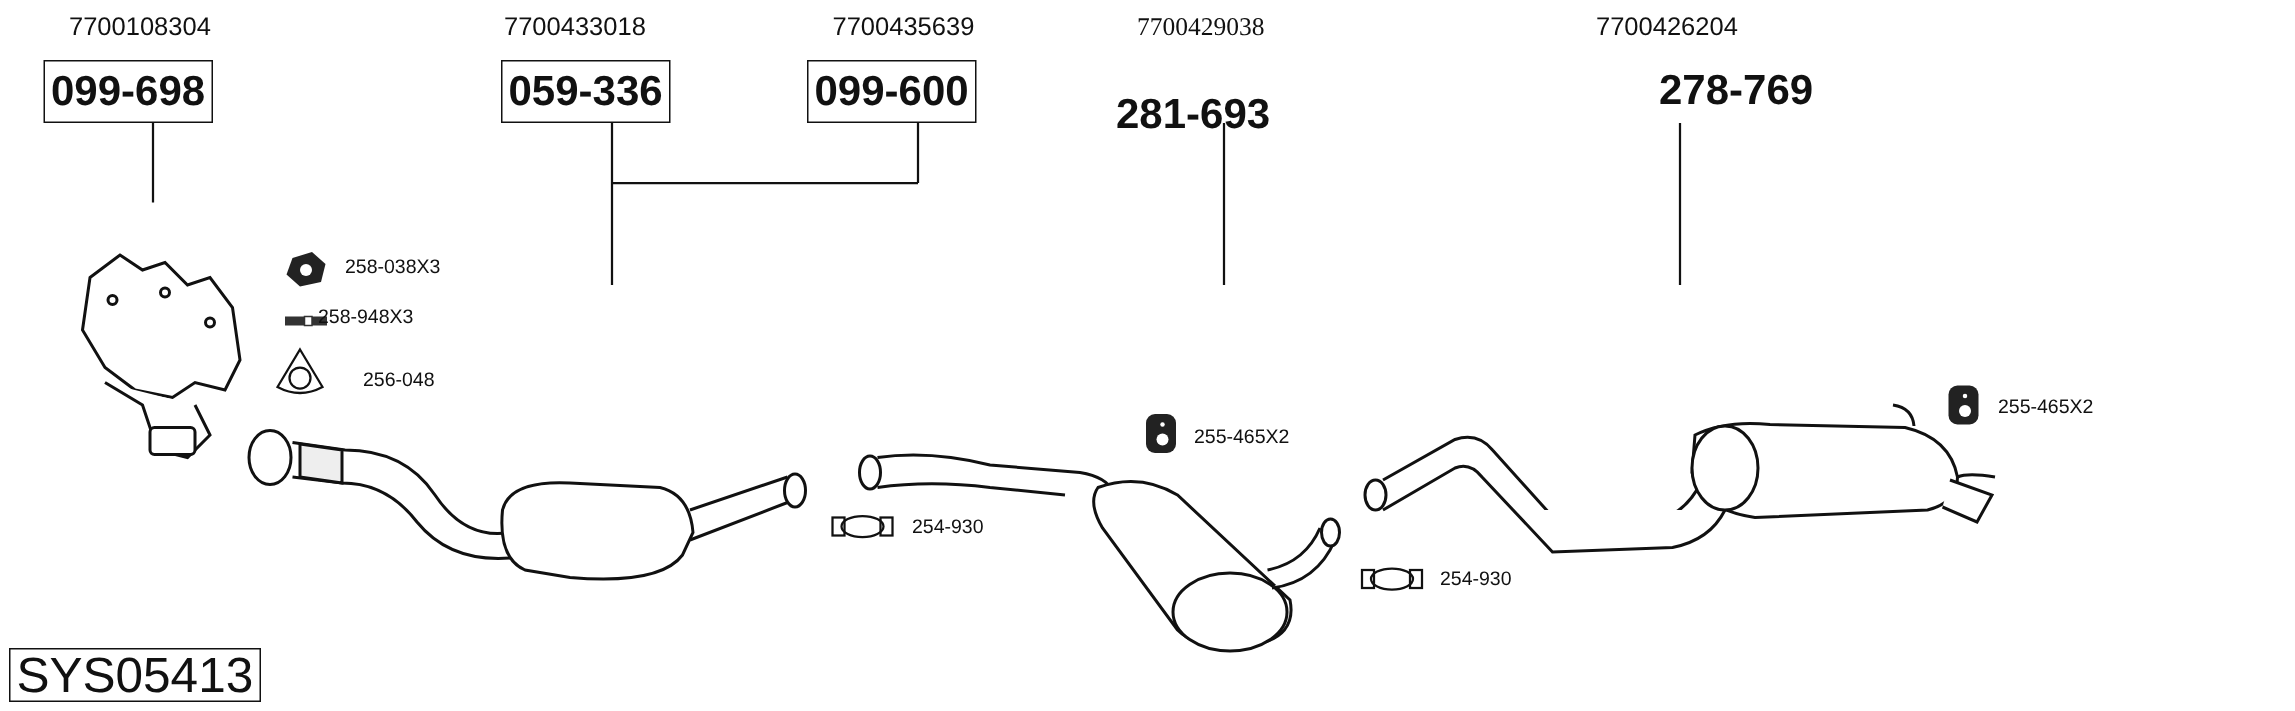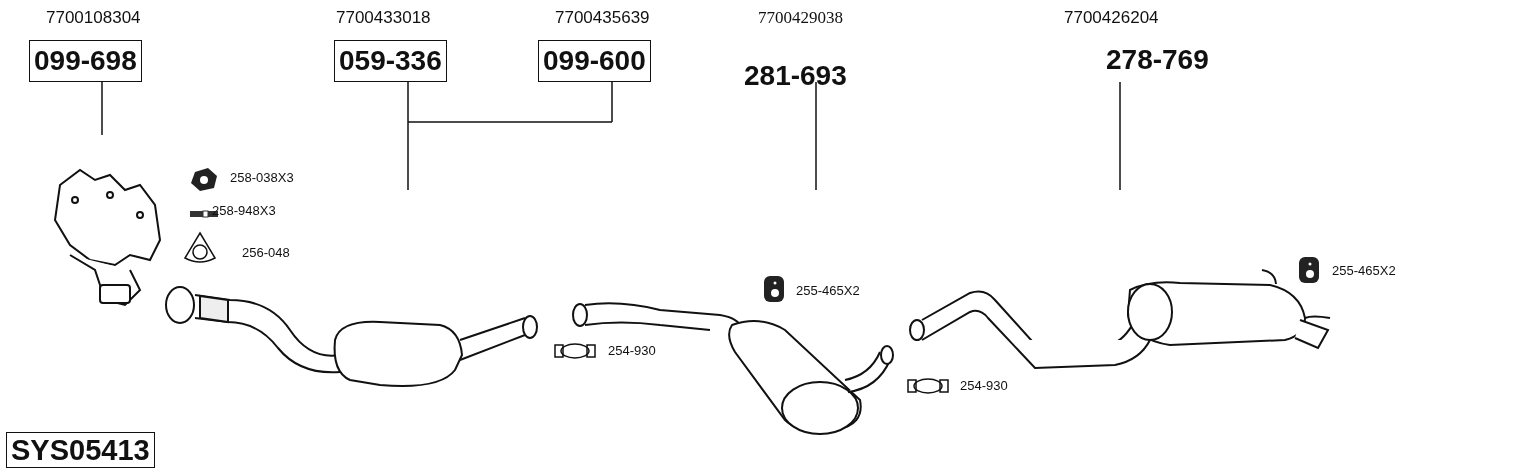--- a/index.html
+++ b/index.html
@@ -2,22 +2,22 @@
 <html><head>
 <meta charset="utf-8">
 <style>
   html, body { margin:0; padding:0; background:#ffffff; }
   body { width:1530px; height:474px; position:relative; overflow:hidden;
          font-family:"Liberation Sans", sans-serif; color:#111; }
   .oem { position:absolute; font-size:17px; top:8px; }
   .part { position:absolute; font-size:28px; line-height:40px; top:40px; padding:0 4px;font-weight:bold; }
   .part.boxed { border:1.5px solid #111; }
   .acc { position:absolute; font-size:13px; }
-  .sys { position:absolute; left:6px; top:432px; font-size:29px; line-height:34px;
-         border:1.5px solid #111; padding:0 4px;font-weight:bold; }
+  .sys { position:absolute; left:6px; top:432px; font-size:33px; line-height:34px;
+         border:1.5px solid #111; padding:0 4px; }
   svg.draw { position:absolute; left:0; top:0; }
 </style>
 </head>
 <body>
 
 <svg class="draw" width="1530" height="474" viewBox="0 0 1530 474">
   <g stroke="#111" stroke-width="1.5" fill="none">
 
     <line x1="102" y1="82" x2="102" y2="135"></line>
     <line x1="408" y1="82" x2="408" y2="190"></line>

